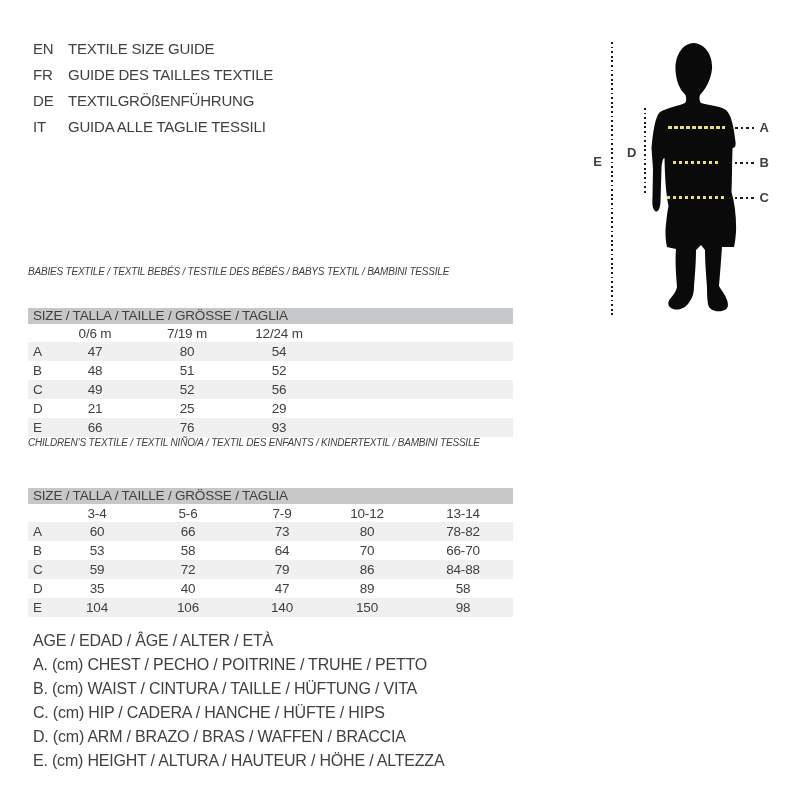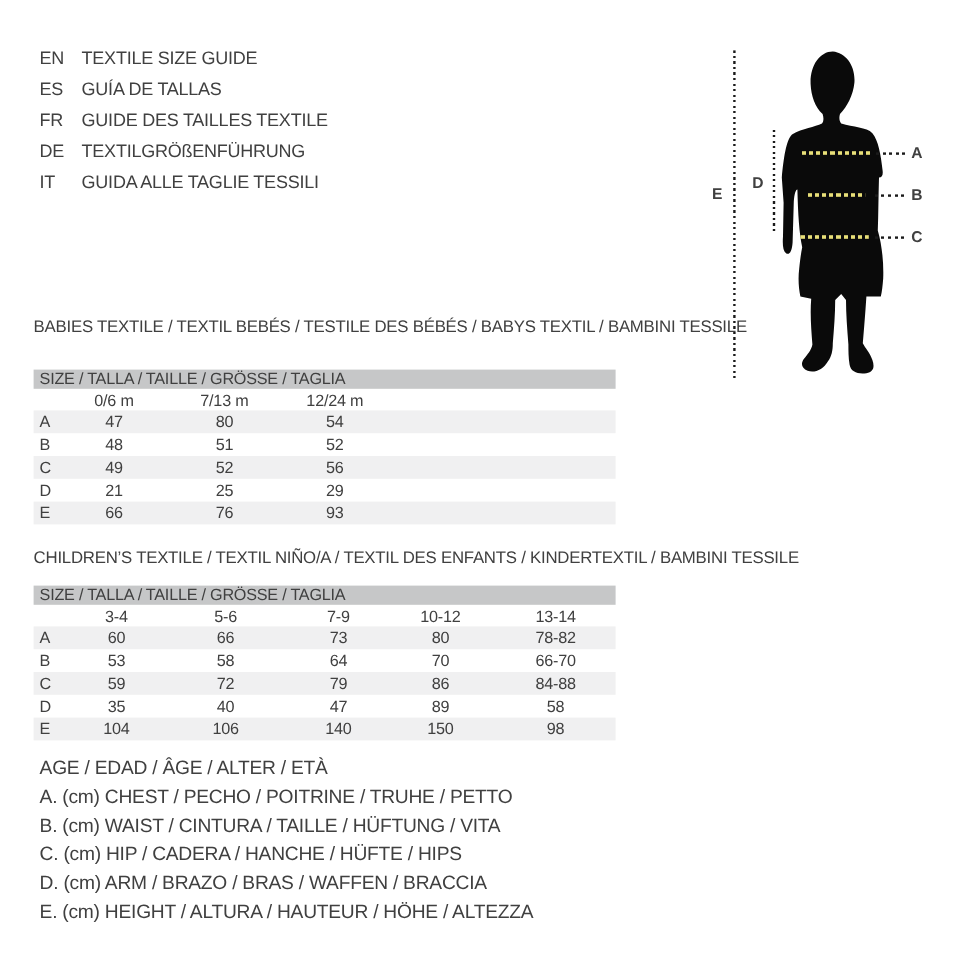--- a/index.html
+++ b/index.html
@@ -27,23 +27,23 @@
   .a-yellow{left:668px;top:126px;width:57px;}
   .b-yellow{left:673px;top:161px;width:48px;}
   .c-yellow{left:667px;top:196px;width:57px;}
   .a-black{left:730px;top:127px;width:25px;}
   .b-black{left:729px;top:162px;width:26px;}
   .c-black{left:729px;top:197px;width:26px;}
   .a-label{left:757px;top:120px;width:14px;}
   .b-label{left:757px;top:155px;width:14px;}
   .c-label{left:757px;top:190px;width:14px;}
   
-  .section-heading{position:absolute;left:28px;height:16px;line-height:16px;font-size:14px;white-space:nowrap;}
+  .section-heading{position:absolute;left:28px;height:16px;line-height:16px;font-size:10px;white-space:nowrap;font-style:italic;}
   .babies-heading{top:264px;}
-  .children-heading{top:456px;}
+  .children-heading{top:435px;}
   
   .table{position:absolute;left:28px;width:485px;font-size:13.5px;}
   .babies-table{top:297px;}
   .children-table{top:477px;}
   .t-header{height:16px;line-height:16px;background:#c6c7c8;padding-left:5px;box-sizing:border-box;margin-top:11px;}
   .t-row{display:grid;align-items:center;}
   .t-cols{height:18px;}
   .t-data{height:19px;}
   .babies-table .t-row{grid-template-columns:34px 66px 118px 66px 1fr;}
   .children-table .t-row{grid-template-columns:34px 70px 112px 76px 94px 98px 1fr;}
@@ -56,24 +56,20 @@
 </style>
 </head>
 <body>
 
 <div class="page">
 
   <section class="langs">
     <div class="lang-row">
       <span class="lang-code">EN</span>
       <span class="lang-label">TEXTILE SIZE GUIDE</span>
-    </div>
-    <div class="lang-row">
-      <span class="lang-code">ES</span>
-      <span class="lang-label">GUÍA DE TALLAS</span>
     </div>
     <div class="lang-row">
       <span class="lang-code">FR</span>
       <span class="lang-label">GUIDE DES TAILLES TEXTILE</span>
     </div>
     <div class="lang-row">
       <span class="lang-code">DE</span>
       <span class="lang-label">TEXTILGRÖßENFÜHRUNG</span>
     </div>
     <div class="lang-row">
@@ -143,21 +139,21 @@
   <div class="bline c-black"></div>
   <div class="measure-label c-label">C</div>
 
   <div class="section-heading babies-heading">BABIES TEXTILE / TEXTIL BEBÉS / TESTILE DES BÉBÉS / BABYS TEXTIL / BAMBINI TESSILE</div>
 
   <div class="table babies-table">
     <div class="t-header">SIZE / TALLA / TAILLE / GRÖSSE / TAGLIA</div>
     <div class="t-row t-cols">
       <span class="t-cell rlabel"></span>
       <span class="t-cell">0/6 m</span>
-      <span class="t-cell">7/13 m</span>
+      <span class="t-cell">7/19 m</span>
       <span class="t-cell">12/24 m</span>
       <span></span>
     </div>
     <div class="t-row t-data stripe">
       <span class="t-cell rlabel">A</span>
       <span class="t-cell">47</span>
       <span class="t-cell">80</span>
       <span class="t-cell">54</span>
       <span></span>
     </div>

